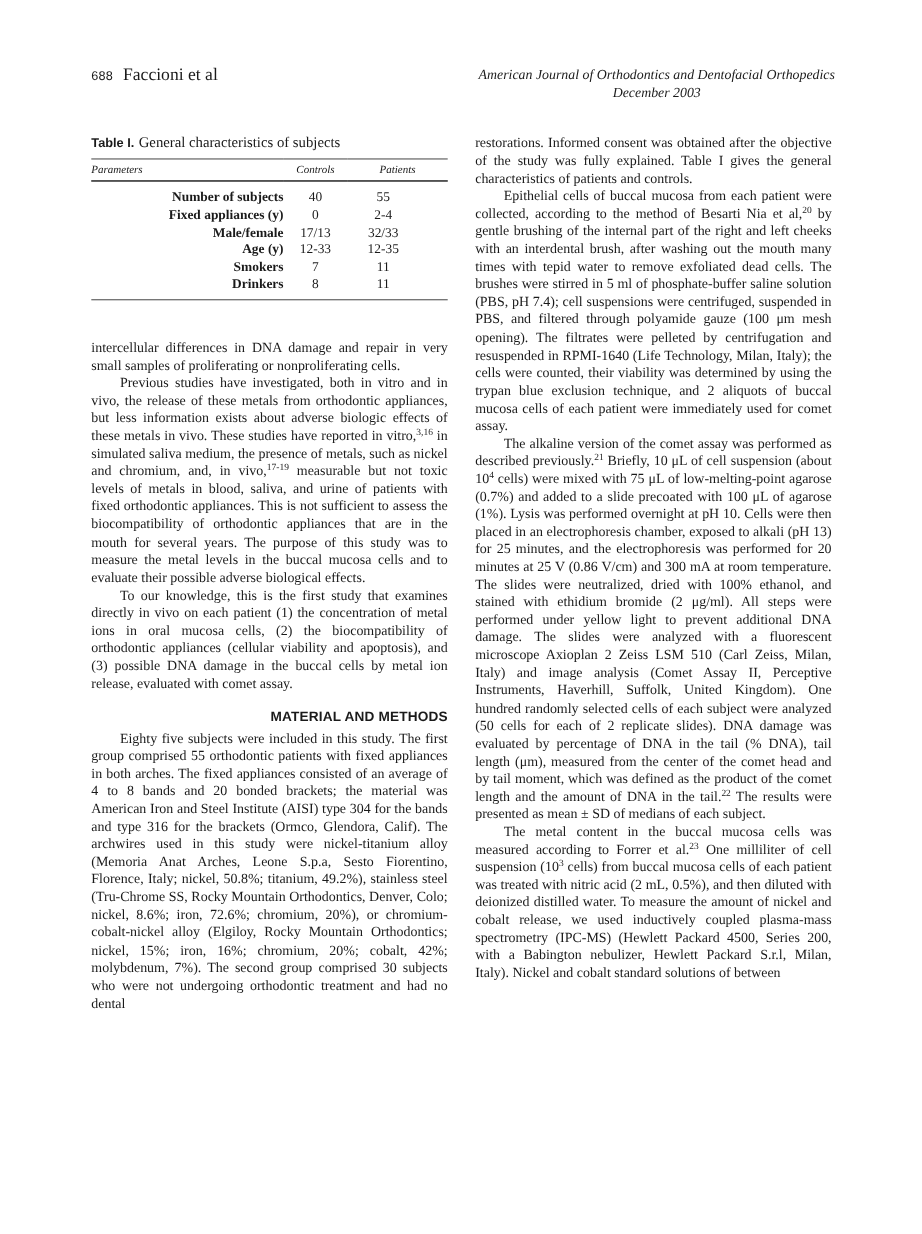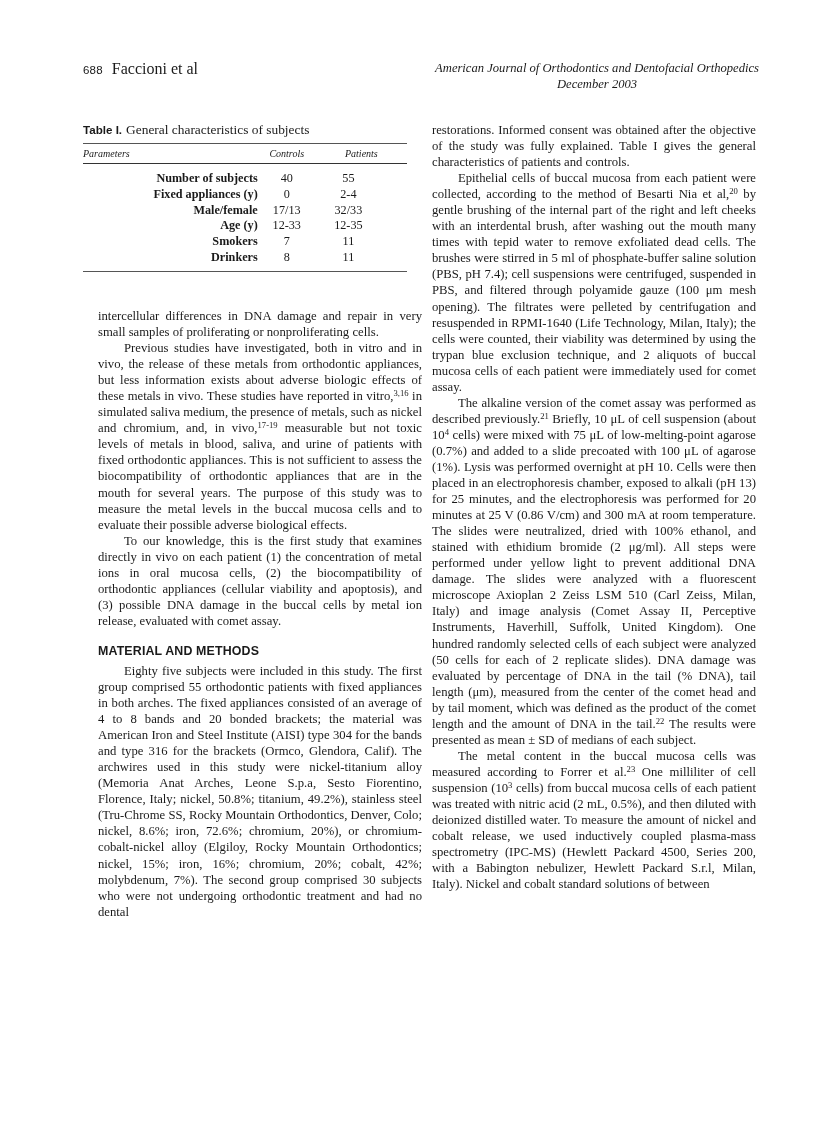--- a/index.html
+++ b/index.html
@@ -62,21 +62,21 @@
   .col {
     position: absolute;
     top: 118px;
     width: 324px;
     font-size: 12.7px;
     line-height: 16.05px;
     text-align: justify;
     text-justify: inter-word;
     hyphens: none;
   }
-  .col-left { left: 98px; }
+  .col-left { left: 83px; }
   .col-right { left: 432px; }
 
   p.para {
     margin: 0;
     text-indent: 26px;
   }
   p.para.cont { text-indent: 0; }
 
   sup {
     font-size: 0.68em;
@@ -84,21 +84,21 @@
     vertical-align: 0.52em;
   }
 
   h2.section-head {
     font-family: "Liberation Sans", sans-serif;
     font-weight: bold;
     font-size: 12.4px;
     letter-spacing: 0.15px;
     margin: 0;
     padding: 15px 0 4px 0;
-    text-align: left;
+    text-align: right;
     line-height: 15px;
   }
 
   
   .table-block {
     position: absolute;
     left: 83px;
     top: 122px;
     width: 324px;
   }

